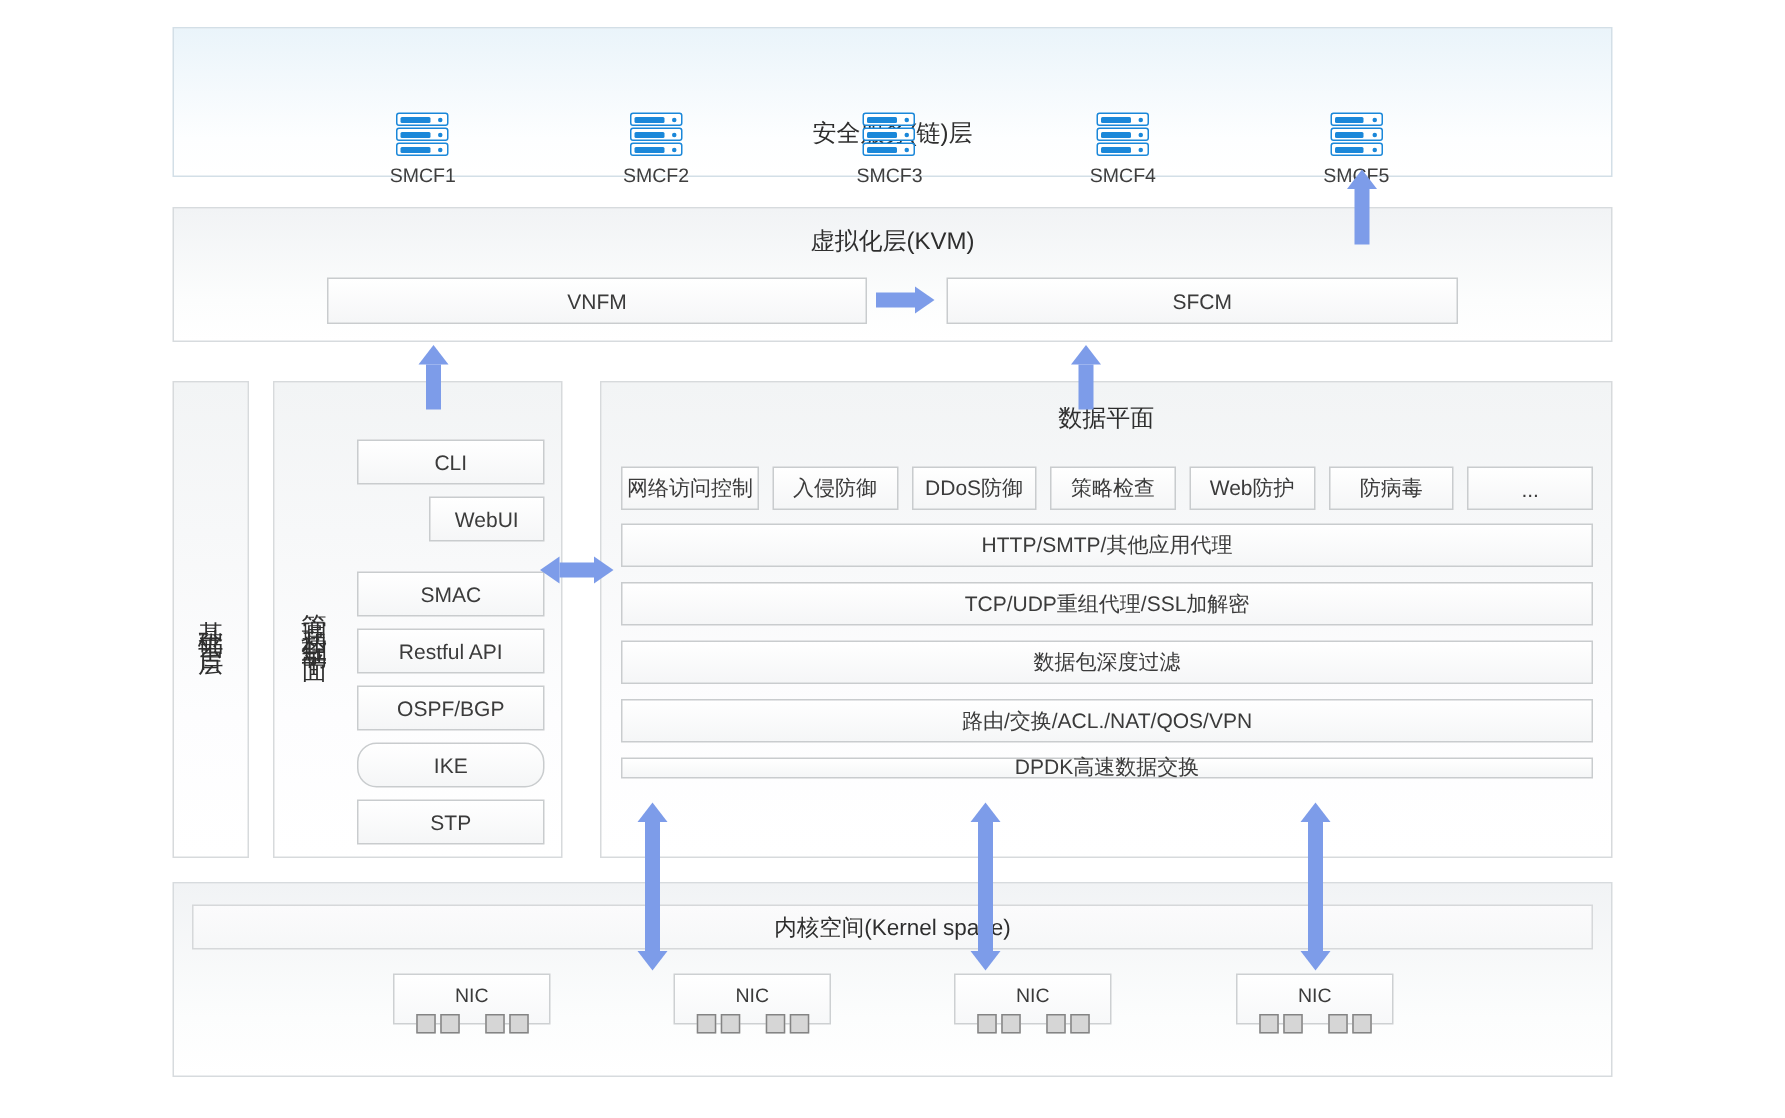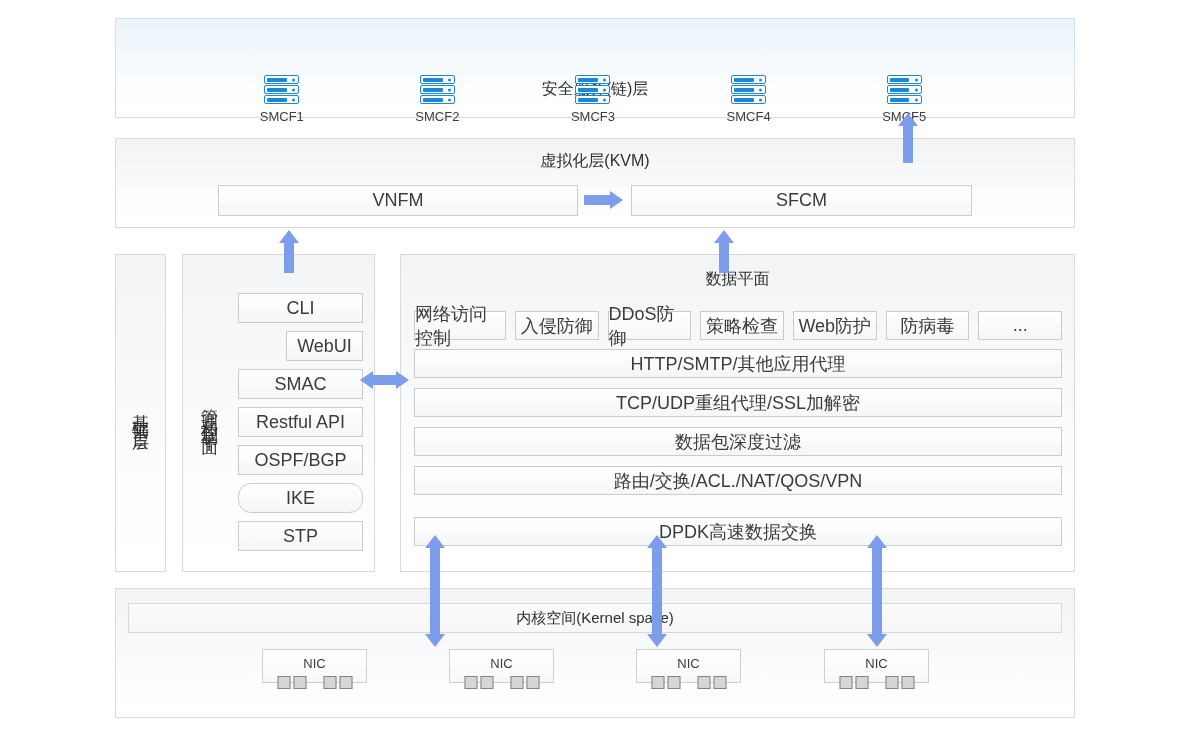--- a/index.html
+++ b/index.html
@@ -8,21 +8,21 @@
   .canvas { position:relative; width:1190px; height:745px; background:#fff; overflow:hidden; }
 
   
   .layer { position:absolute; border:1px solid #d7dbde; }
   .layer--blue { background:linear-gradient(180deg,#eaf4fa 0%,#fdfeff 75%,#ffffff 100%); border-color:#d3dfe7; }
   .layer--gray { background:linear-gradient(180deg,#f1f3f5 0%,#fcfdfd 70%,#ffffff 100%); }
   .layer-title { text-align:center; font-size:16px; color:#2e2e2e; }
 
   
   .ibox { border:1px solid #c9ccce; background:linear-gradient(180deg,#ffffff 0%,#f5f6f7 100%);
-          color:#3b3b3b; display:flex; align-items:center; justify-content:center; font-size:18px; }
+          color:#3b3b3b; display:flex; align-items:center; justify-content:center; font-size:14px; }
 
   
   .server-row { position:absolute; left:88px; right:92px; top:55px; display:flex; }
   .server { flex:1; display:flex; flex-direction:column; align-items:center; }
   .srv-bar { position:relative; width:35px; height:9px; border:1.5px solid #1a87d9; border-radius:2px;
              background:#fff; margin:1px 0; }
   .srv-fill { position:absolute; left:2px; top:1.5px; bottom:1.5px; width:60%; background:#1a87d9; border-radius:1px; }
   .srv-dot { position:absolute; right:3px; top:50%; transform:translateY(-50%); width:3px; height:3px;
              border-radius:50%; background:#1a87d9; }
   .server-label { margin-top:4px; font-size:13px; color:#3e3e3e; }
@@ -156,21 +156,21 @@
 
   <div class="panel" style="left:115px; top:254px; width:51px; height:318px; display:flex; align-items:center; justify-content:center;">
     <div class="vlabel">基础平台层</div>
   </div>
 
   <div class="panel" style="left:182px; top:254px; width:193px; height:318px;">
     <div class="vlabel" style="position:absolute; left:15px; top:50%; transform:translateY(-50%);">管理和控制平面</div>
     <div style="position:absolute; left:55px; top:38px; width:125px; display:flex; flex-direction:column; gap:8px;">
       <div class="ibox" style="height:30px;">CLI</div>
       <div class="ibox" style="height:30px;margin-left:48px;">WebUI</div>
-      <div class="ibox" style="height:30px;">SMAC</div>
+      <div class="ibox" style="height:30px;margin-top:12px;">SMAC</div>
       <div class="ibox" style="height:30px;">Restful API</div>
       <div class="ibox" style="height:30px;">OSPF/BGP</div>
       <div class="ibox" style="height:30px;border-radius:13px;">IKE</div>
       <div class="ibox" style="height:30px;">STP</div>
     </div>
   </div>
 
   <div class="panel" style="left:400px; top:254px; width:675px; height:318px;">
     <div class="layer-title" style="padding-top:14px;">数据平面</div>
     <div style="position:absolute; left:13px; right:12px; top:56px; height:29px; display:flex; gap:9px;">
@@ -180,21 +180,21 @@
       <div class="ibox" style="flex:1;">策略检查</div>
       <div class="ibox" style="flex:1;">Web防护</div>
       <div class="ibox" style="flex:1;">防病毒</div>
       <div class="ibox" style="flex:1;">...</div>
     </div>
     <div style="position:absolute; left:13px; right:12px; top:94px; display:flex; flex-direction:column; gap:10px;">
       <div class="ibox" style="height:29px;">HTTP/SMTP/其他应用代理</div>
       <div class="ibox" style="height:29px;">TCP/UDP重组代理/SSL加解密</div>
       <div class="ibox" style="height:29px;">数据包深度过滤</div>
       <div class="ibox" style="height:29px;">路由/交换/ACL./NAT/QOS/VPN</div>
-      <div class="ibox" style="height:29px;margin-top:12px;">DPDK高速数据交换</div>
+      <div class="ibox" style="height:14px;">DPDK高速数据交换</div>
     </div>
   </div>
 
   <div class="layer layer--gray" style="left:115px; top:588px; width:960px; height:130px;">
     <div class="kernel-bar">内核空间(Kernel space)</div>
     <div class="nic" style="left:146px;">
       <span>NIC</span>
       <div class="nic-ports">
         <div class="port-group">
             <span class="port"></span>

